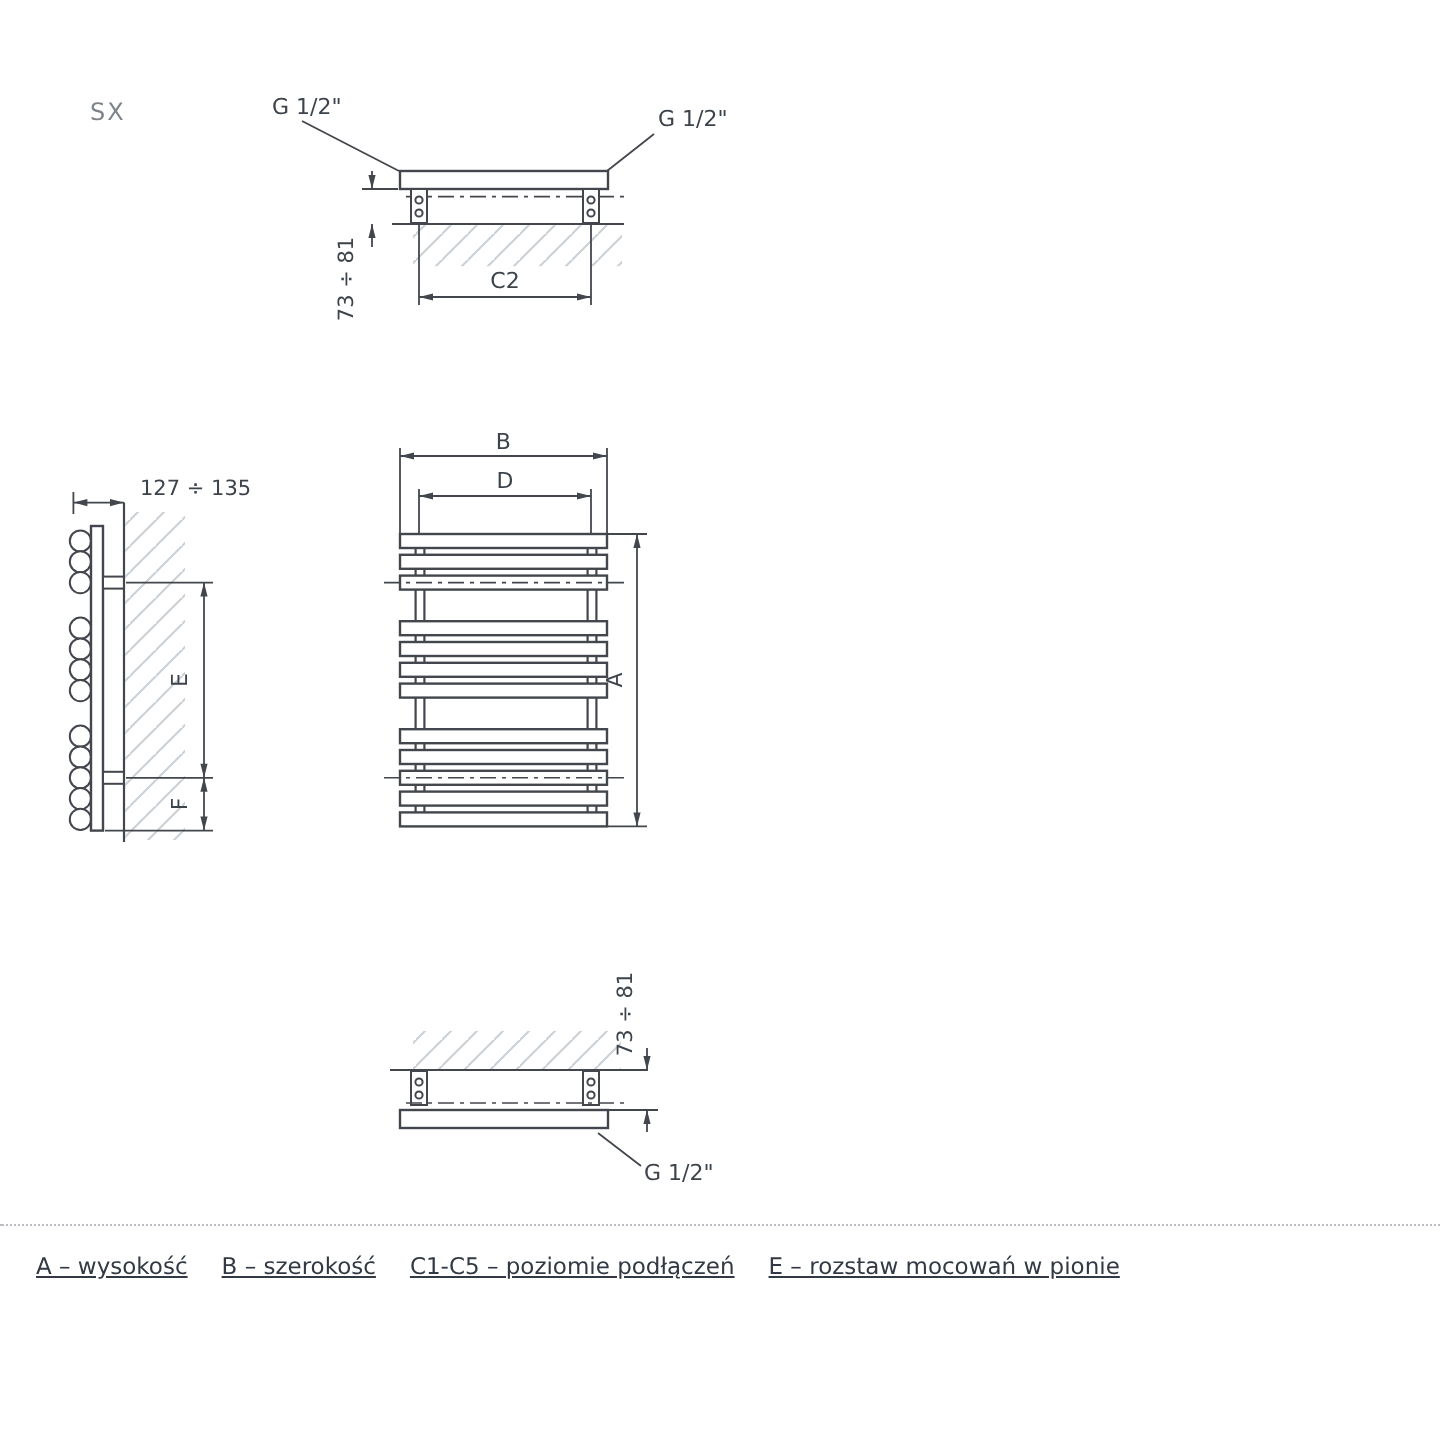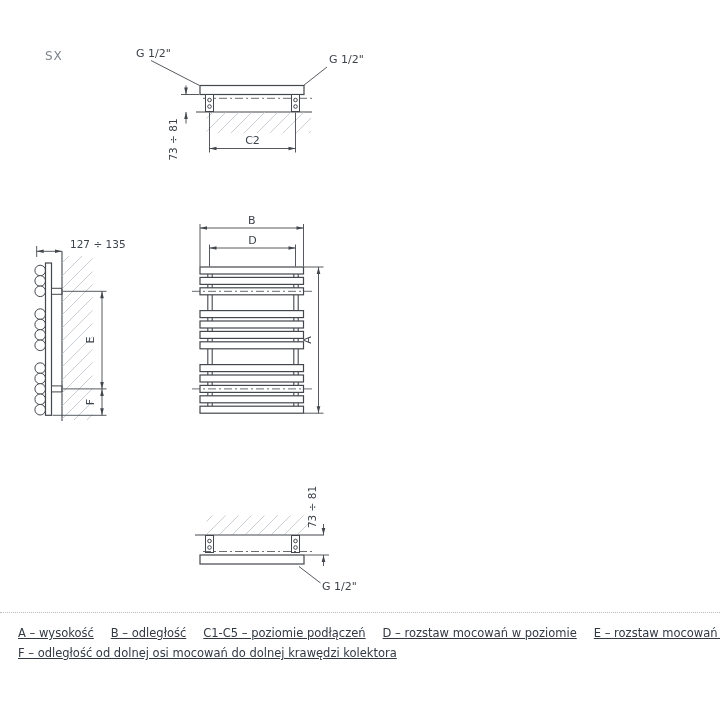--- a/index.html
+++ b/index.html
@@ -206,23 +206,19 @@
     <line class="dim" x1="320.5" y1="583" x2="299" y2="566.5"></line>
     <text class="lbl" x="322" y="590">G 1/2"</text>
   </g>
 </svg>
 
 <div class="divider"></div>
 
 <div class="legend">
   <div class="legend-row">
     <span>A – wysokość</span>
-    <span>B – odległość</span>
+    <span>B – szerokość</span>
     <span>C1-C5 – poziomie podłączeń</span>
-    <span>D – rozstaw mocowań w poziomie</span>
     <span>E – rozstaw mocowań w pionie</span>
   </div>
-  <div class="legend-row legend-row2">
-    <span>F –  odległość od dolnej osi mocowań do dolnej krawędzi kolektora</span>
-  </div>
 </div>
 
 </div>
 
 </body></html>

